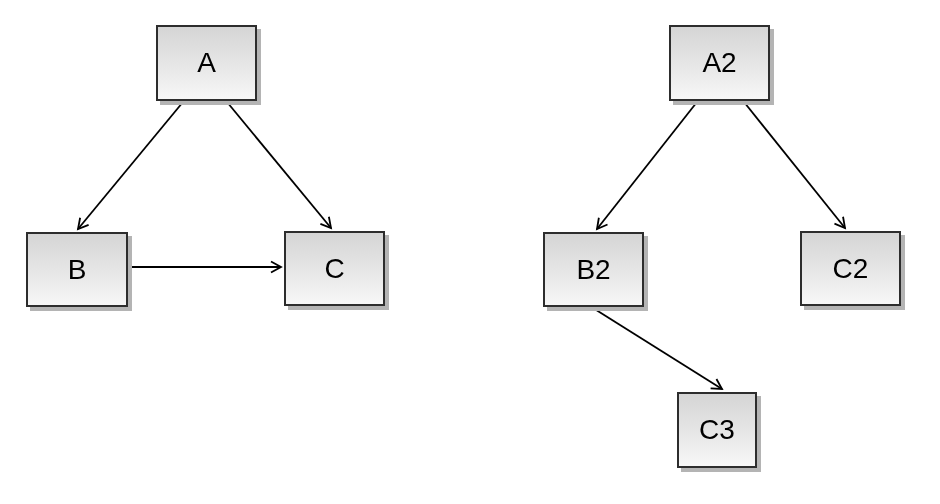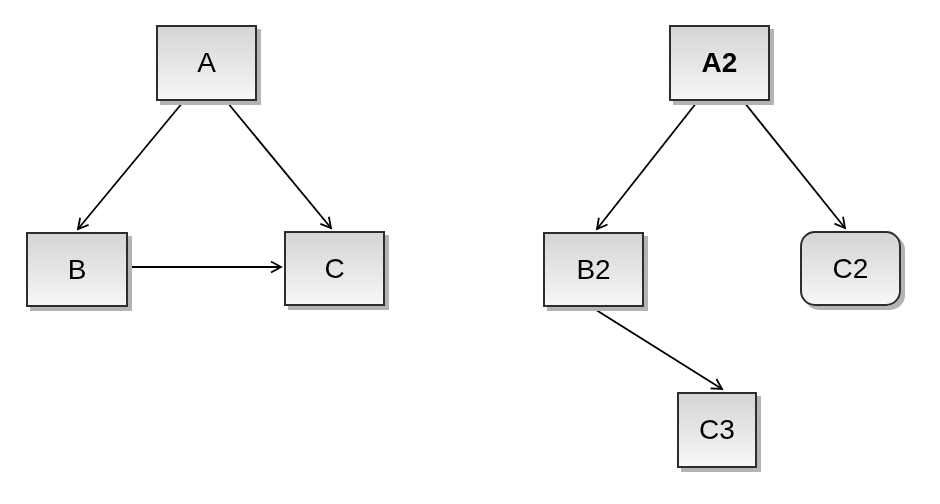--- a/index.html
+++ b/index.html
@@ -72,26 +72,26 @@
   <div>
       <div class="node" style="left: 156px; top: 25px; width: 101px; height: 76px;">
         <span class="node-label">A</span>
       </div>
       <div class="node" style="left: 26px; top: 232px; width: 102px; height: 75px;">
         <span class="node-label">B</span>
       </div>
       <div class="node" style="left: 284px; top: 231px; width: 101px; height: 75px;">
         <span class="node-label">C</span>
       </div>
-      <div class="node" style="left: 669px; top: 25px; width: 101px; height: 76px; font-weight: bold;">
+      <div class="node" style="left: 669px; top: 25px; width: 101px; height: 76px;">
         <span class="node-label">A2</span>
       </div>
       <div class="node" style="left: 543px; top: 232px; width: 101px; height: 75px;">
         <span class="node-label">B2</span>
       </div>
-      <div class="node" style="left: 800px; top: 231px; width: 101px; height: 75px; border-radius: 15px;">
+      <div class="node" style="left: 800px; top: 231px; width: 101px; height: 75px;">
         <span class="node-label">C2</span>
       </div>
       <div class="node" style="left: 677px; top: 392px; width: 80px; height: 76px;">
         <span class="node-label">C3</span>
       </div>
     </div>
 </div>
 
 </body></html>

